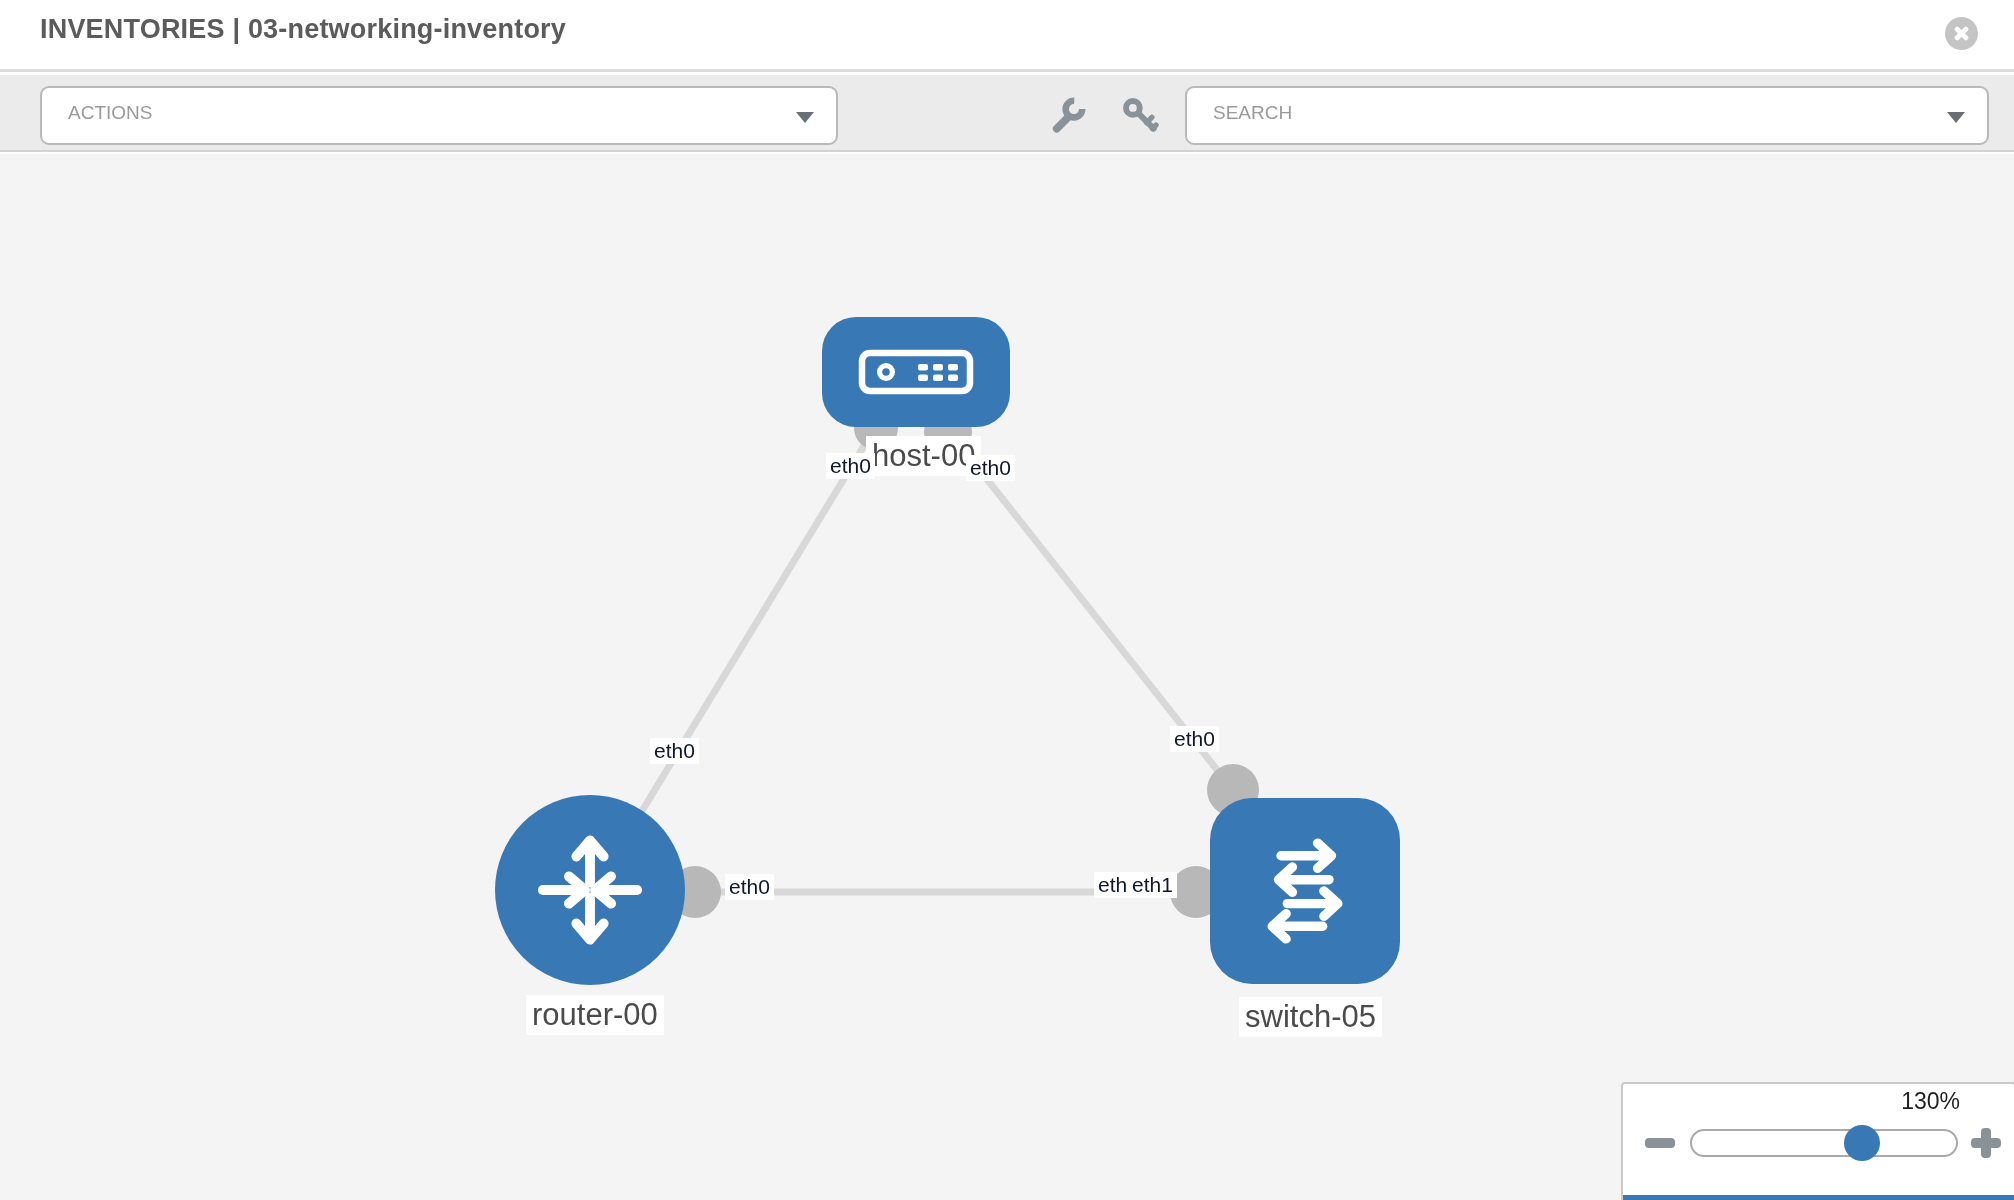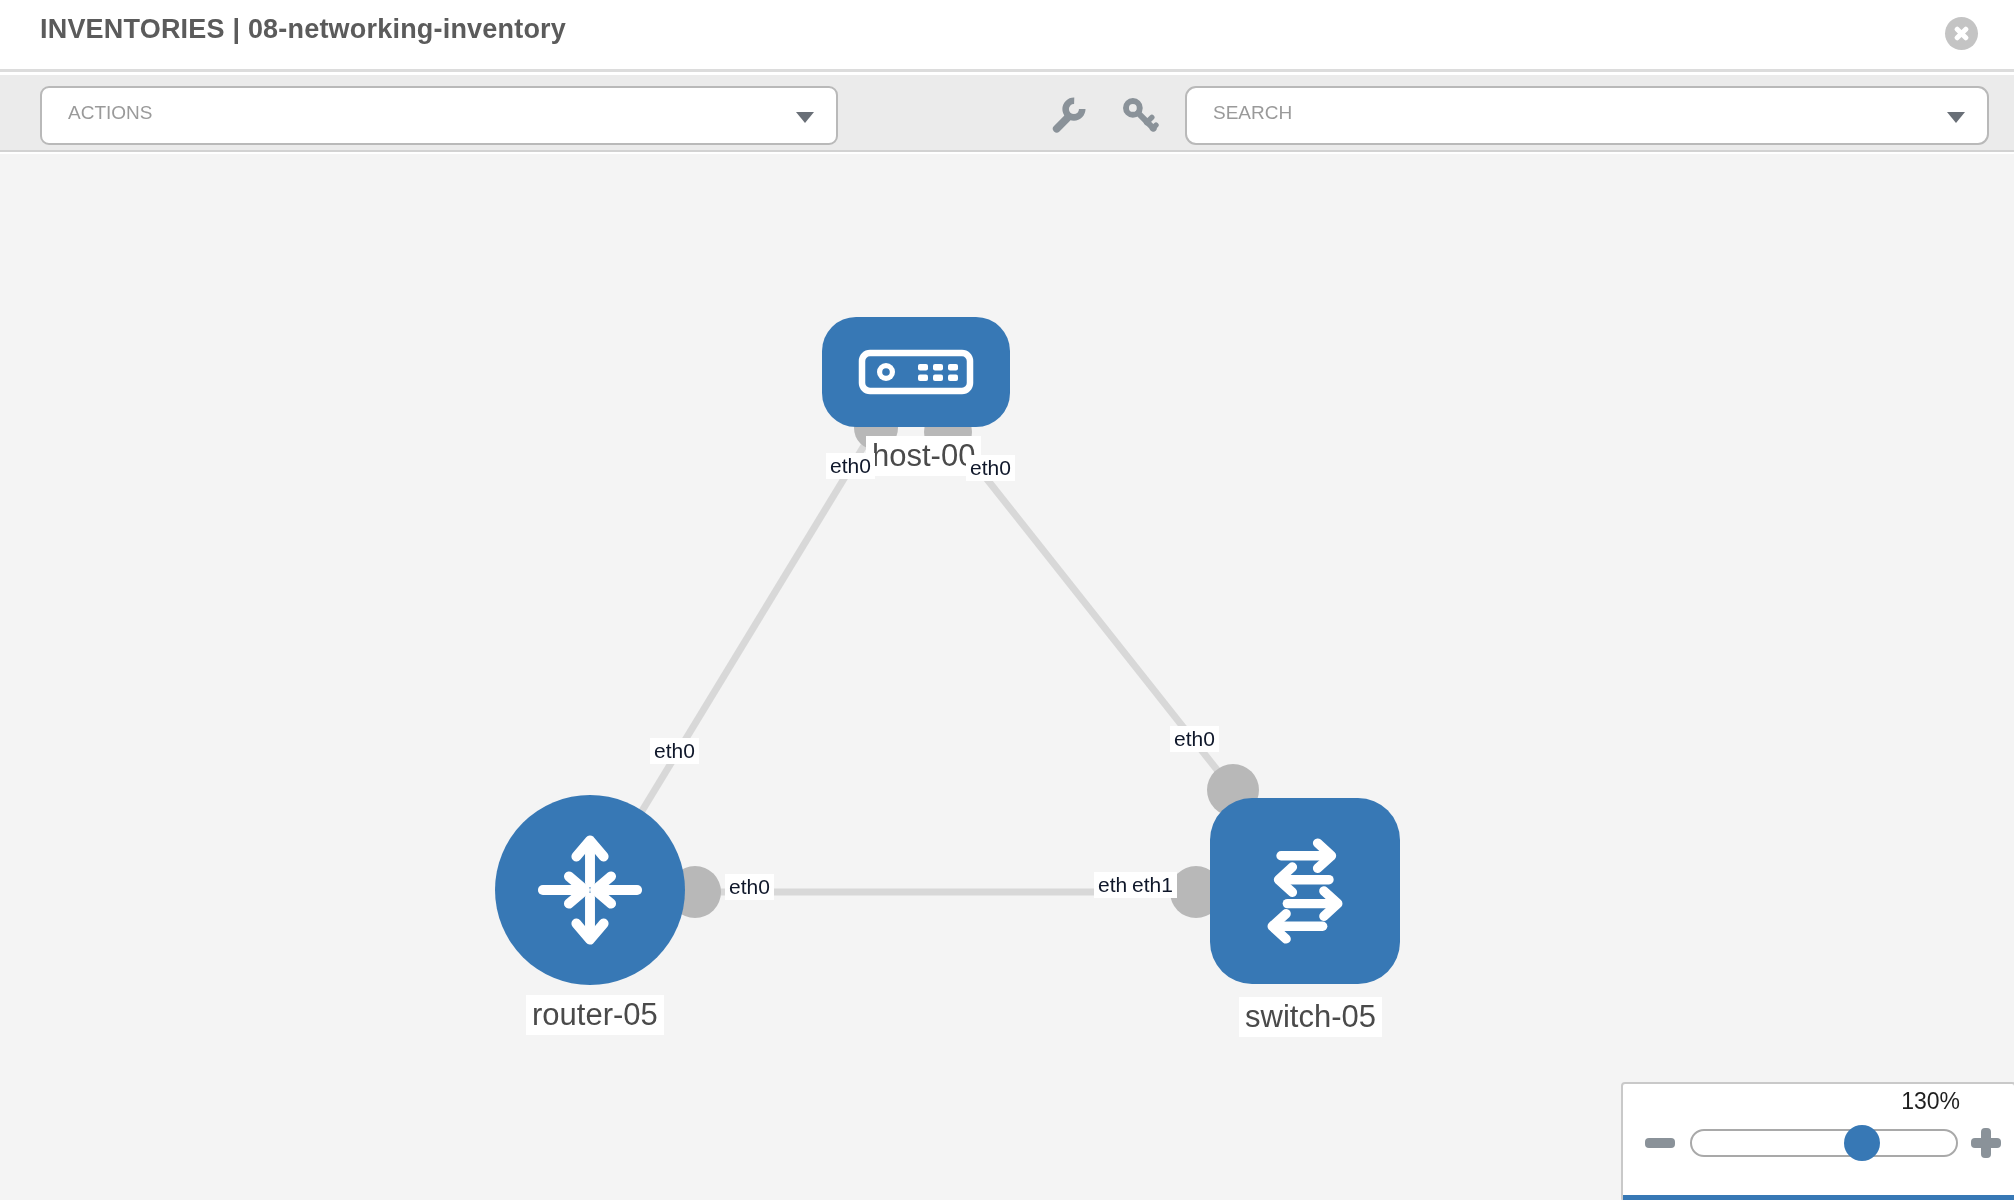--- a/index.html
+++ b/index.html
@@ -13,21 +13,21 @@
   .close-btn .bar { position:absolute; left:8px; top:14px; width:17px; height:5px; background:#fff; border-radius:2px; }
   .close-btn .bar.a { transform:rotate(45deg); }
   .close-btn .bar.b { transform:rotate(-45deg); }
 
   
   .toolbar { position:absolute; left:0; top:75px; width:2014px; height:77px; background:#ebebeb; border-bottom:2px solid #d2d2d2; z-index:5; }
   .select-box { position:absolute; top:11px; height:59px; background:#fff; border:2px solid #b9b9b9; border-radius:9px; }
   .select-box .sel-label { position:absolute; left:26px; top:14px; font-size:19px; color:#9a9a9a; }
   .select-box .caret { position:absolute; right:22px; top:24px; width:0; height:0; border-left:9px solid transparent; border-right:9px solid transparent; border-top:11px solid #696f77; }
   .sel-actions { left:40px; width:798px; }
-  .sel-search  { left:1185px; width:804px;border-radius:11px; }
+  .sel-search  { left:1185px; width:804px; }
   .tool-icon { position:absolute; top:21px; width:38px; height:38px; cursor:pointer; }
   .icon-wrench { left:1049px; }
   .icon-key { left:1121px; }
 
   
   .canvas { position:absolute; left:0; top:154px; width:2014px; height:1046px; background:#f4f4f4; }
   .wires { position:absolute; left:0; top:0; width:2014px; height:1200px; z-index:1; }
 
   .node { position:absolute; background:#3778b5; z-index:2; cursor:pointer; display:flex; align-items:center; justify-content:center; }
   .node-host   { left:822px;  top:317px; width:188px; height:110px; border-radius:34px; }
@@ -56,21 +56,21 @@
   .zoom-plus .h { position:absolute; left:0; top:10px; width:30px; height:10px; background:#8a9299; border-radius:4px; }
   .zoom-plus .v { position:absolute; left:10px; top:0; width:10px; height:30px; background:#8a9299; border-radius:4px; }
   .zoom-track { position:absolute; left:1690px; top:1129px; width:268px; height:28px; background:#fff; border:2px solid #a9a9a9; border-radius:14px; z-index:7; cursor:pointer; }
   .zoom-thumb { position:absolute; left:1844px; top:1125px; width:36px; height:36px; background:#3778b5; border-radius:50%; z-index:8; cursor:grab; }
   .key-strip { position:absolute; left:1623px; top:1195px; width:391px; height:5px; background:#3778b5; z-index:9; }
 </style>
 </head>
 <body>
 
 <div class="header">
-  <div class="header-title">INVENTORIES | 08-networking-inventory</div>
+  <div class="header-title">INVENTORIES | 03-networking-inventory</div>
   <div class="close-btn">
     <div class="bar a"></div>
     <div class="bar b"></div>
   </div>
 </div>
 
 <div class="toolbar">
   <div class="select-box sel-actions">
     <span class="sel-label">ACTIONS</span>
     <span class="caret"></span>
@@ -143,21 +143,21 @@
     <path d="M69 41 L32 41"></path>
       <path d="M40 31 L29 41 L40 51"></path>
     <path d="M36 60 L73 60"></path>
       <path d="M65 50 L76 60 L65 70"></path>
     <path d="M64 78 L27 78"></path>
       <path d="M35 68 L24 78 L35 88"></path>
   </svg>
 </div>
 
 <div class="node-label lab-host">host-00</div>
-<div class="node-label lab-router">router-05</div>
+<div class="node-label lab-router">router-00</div>
 <div class="node-label lab-switch">switch-05</div>
 
 <div class="port-label pl-host-left">eth0</div>
 <div class="port-label pl-router-top">eth0</div>
 <div class="port-label pl-host-right">eth0</div>
 <div class="port-label pl-switch-top">eth0</div>
 <div class="port-label pl-router-right">eth0</div>
 <div class="port-label pl-sw-back">eth0</div>
 <div class="port-label pl-sw-front">eth1</div>
 

